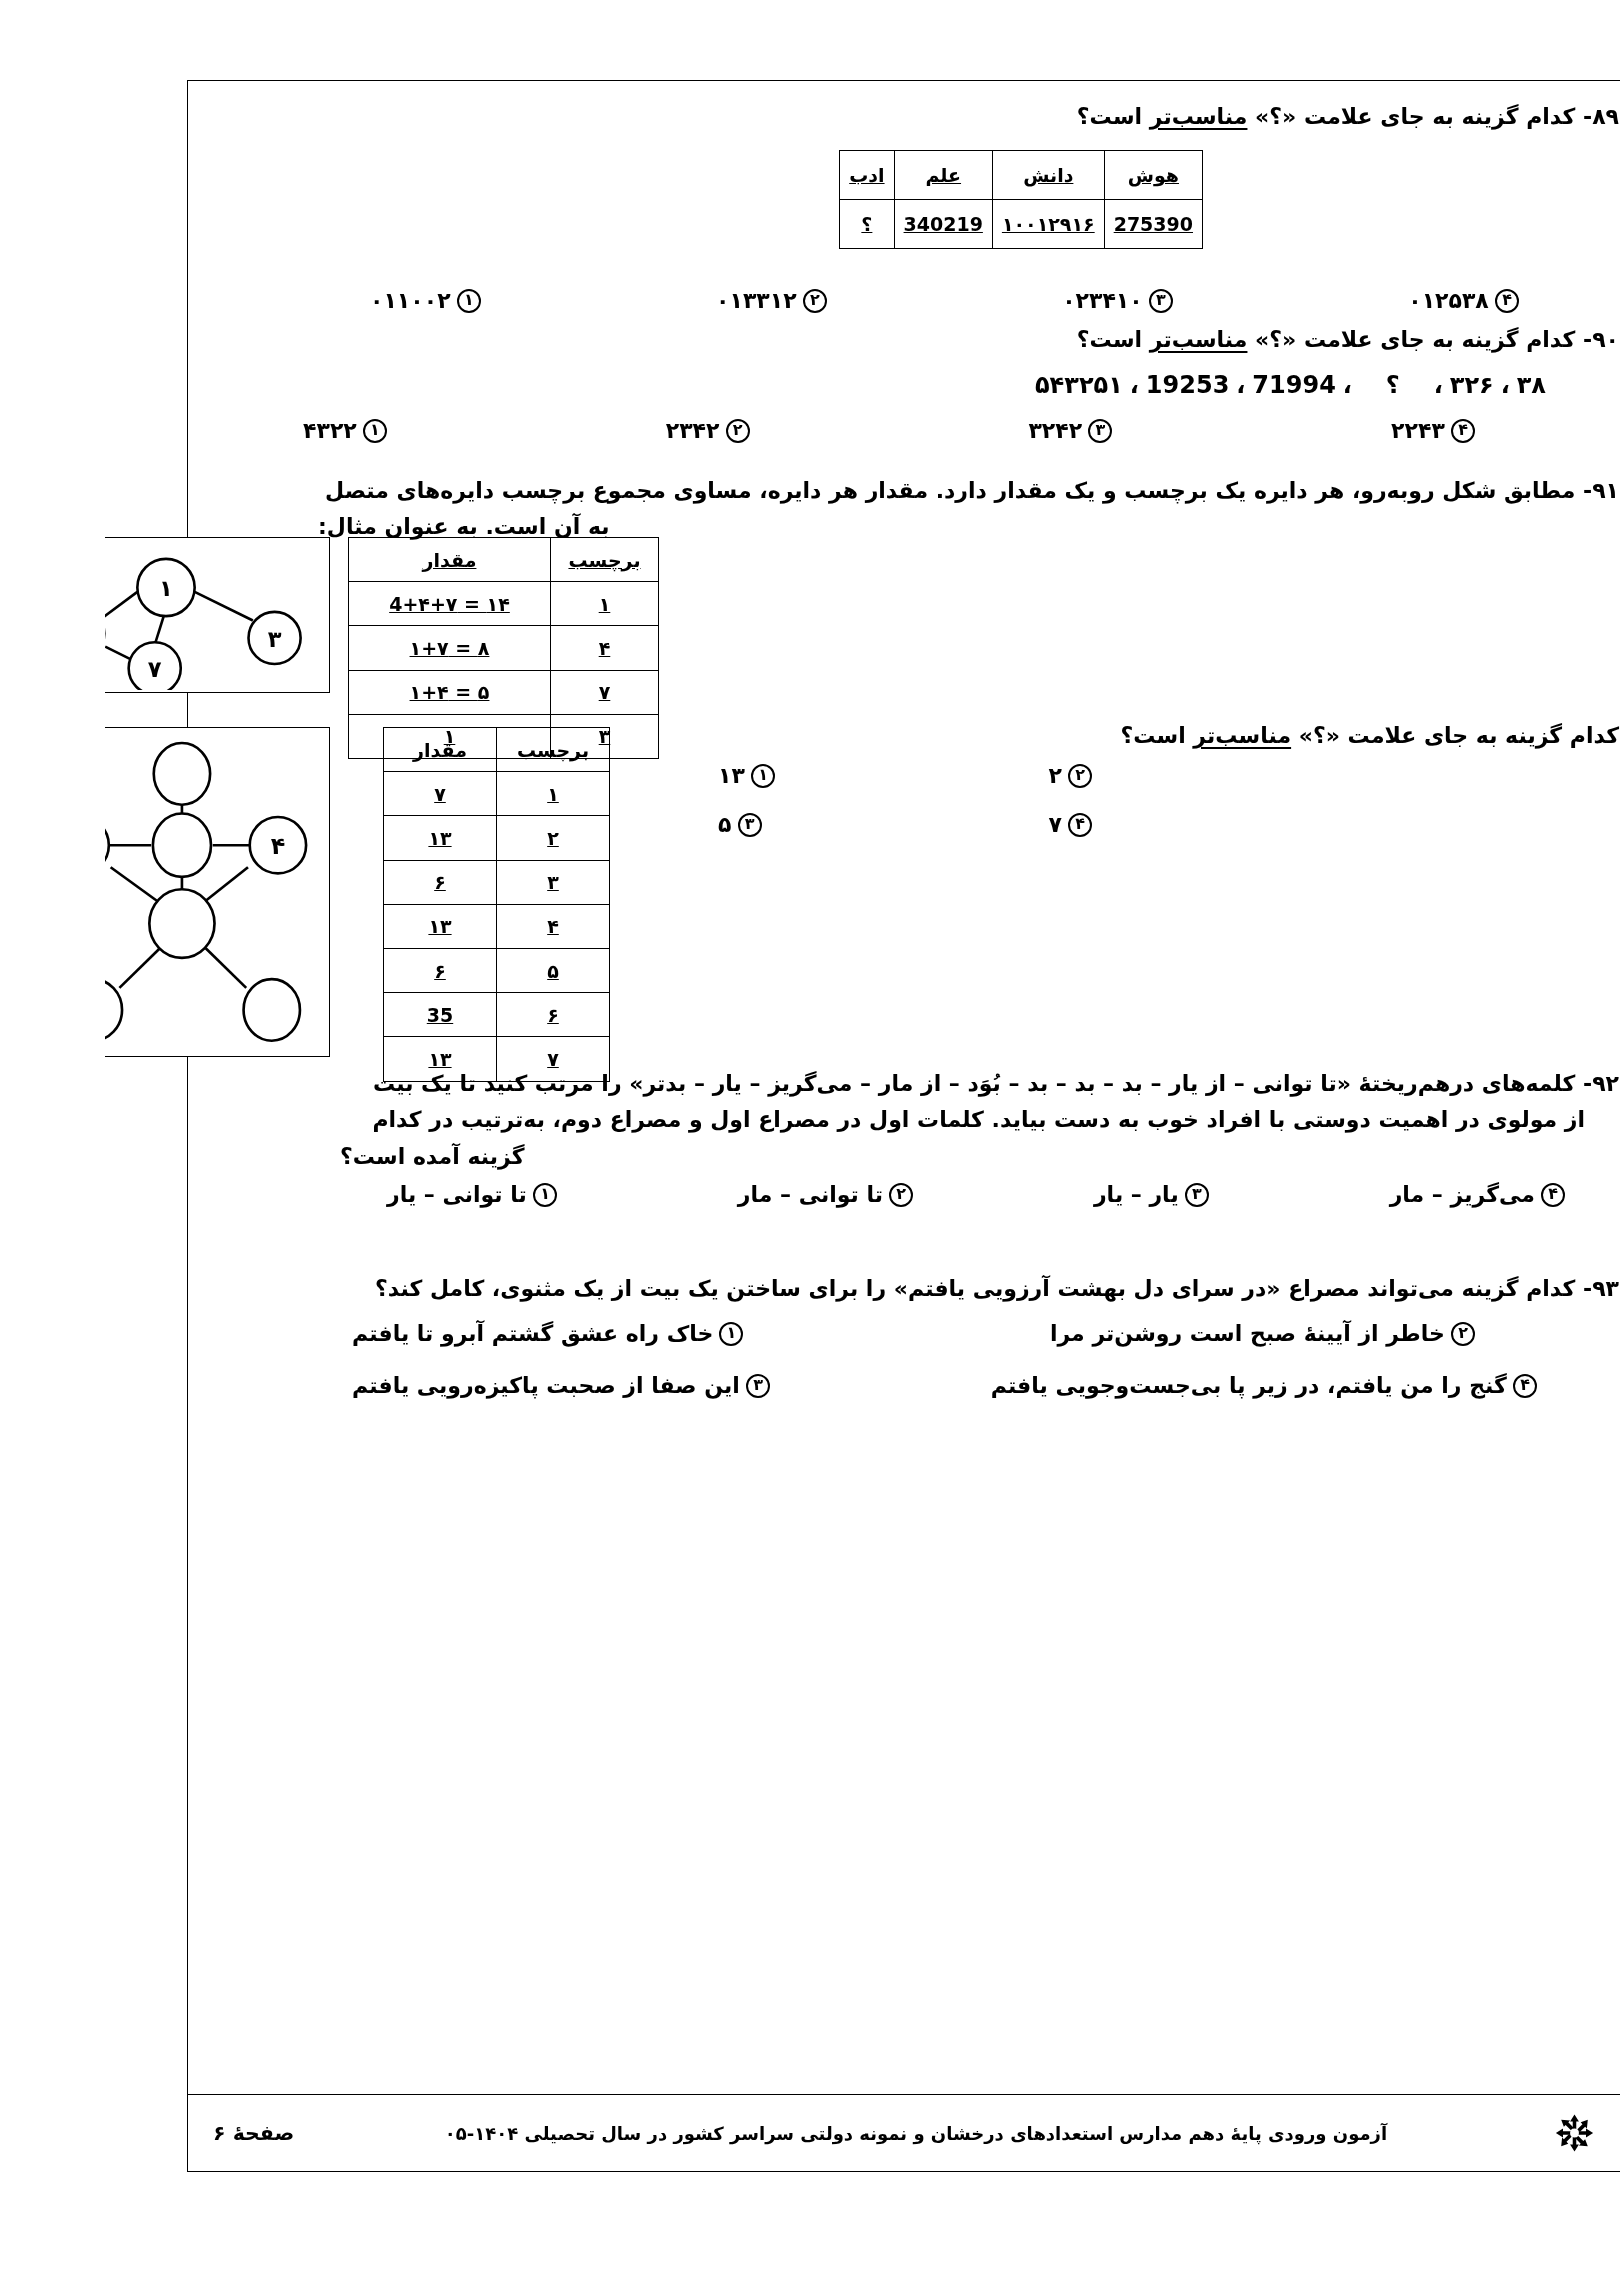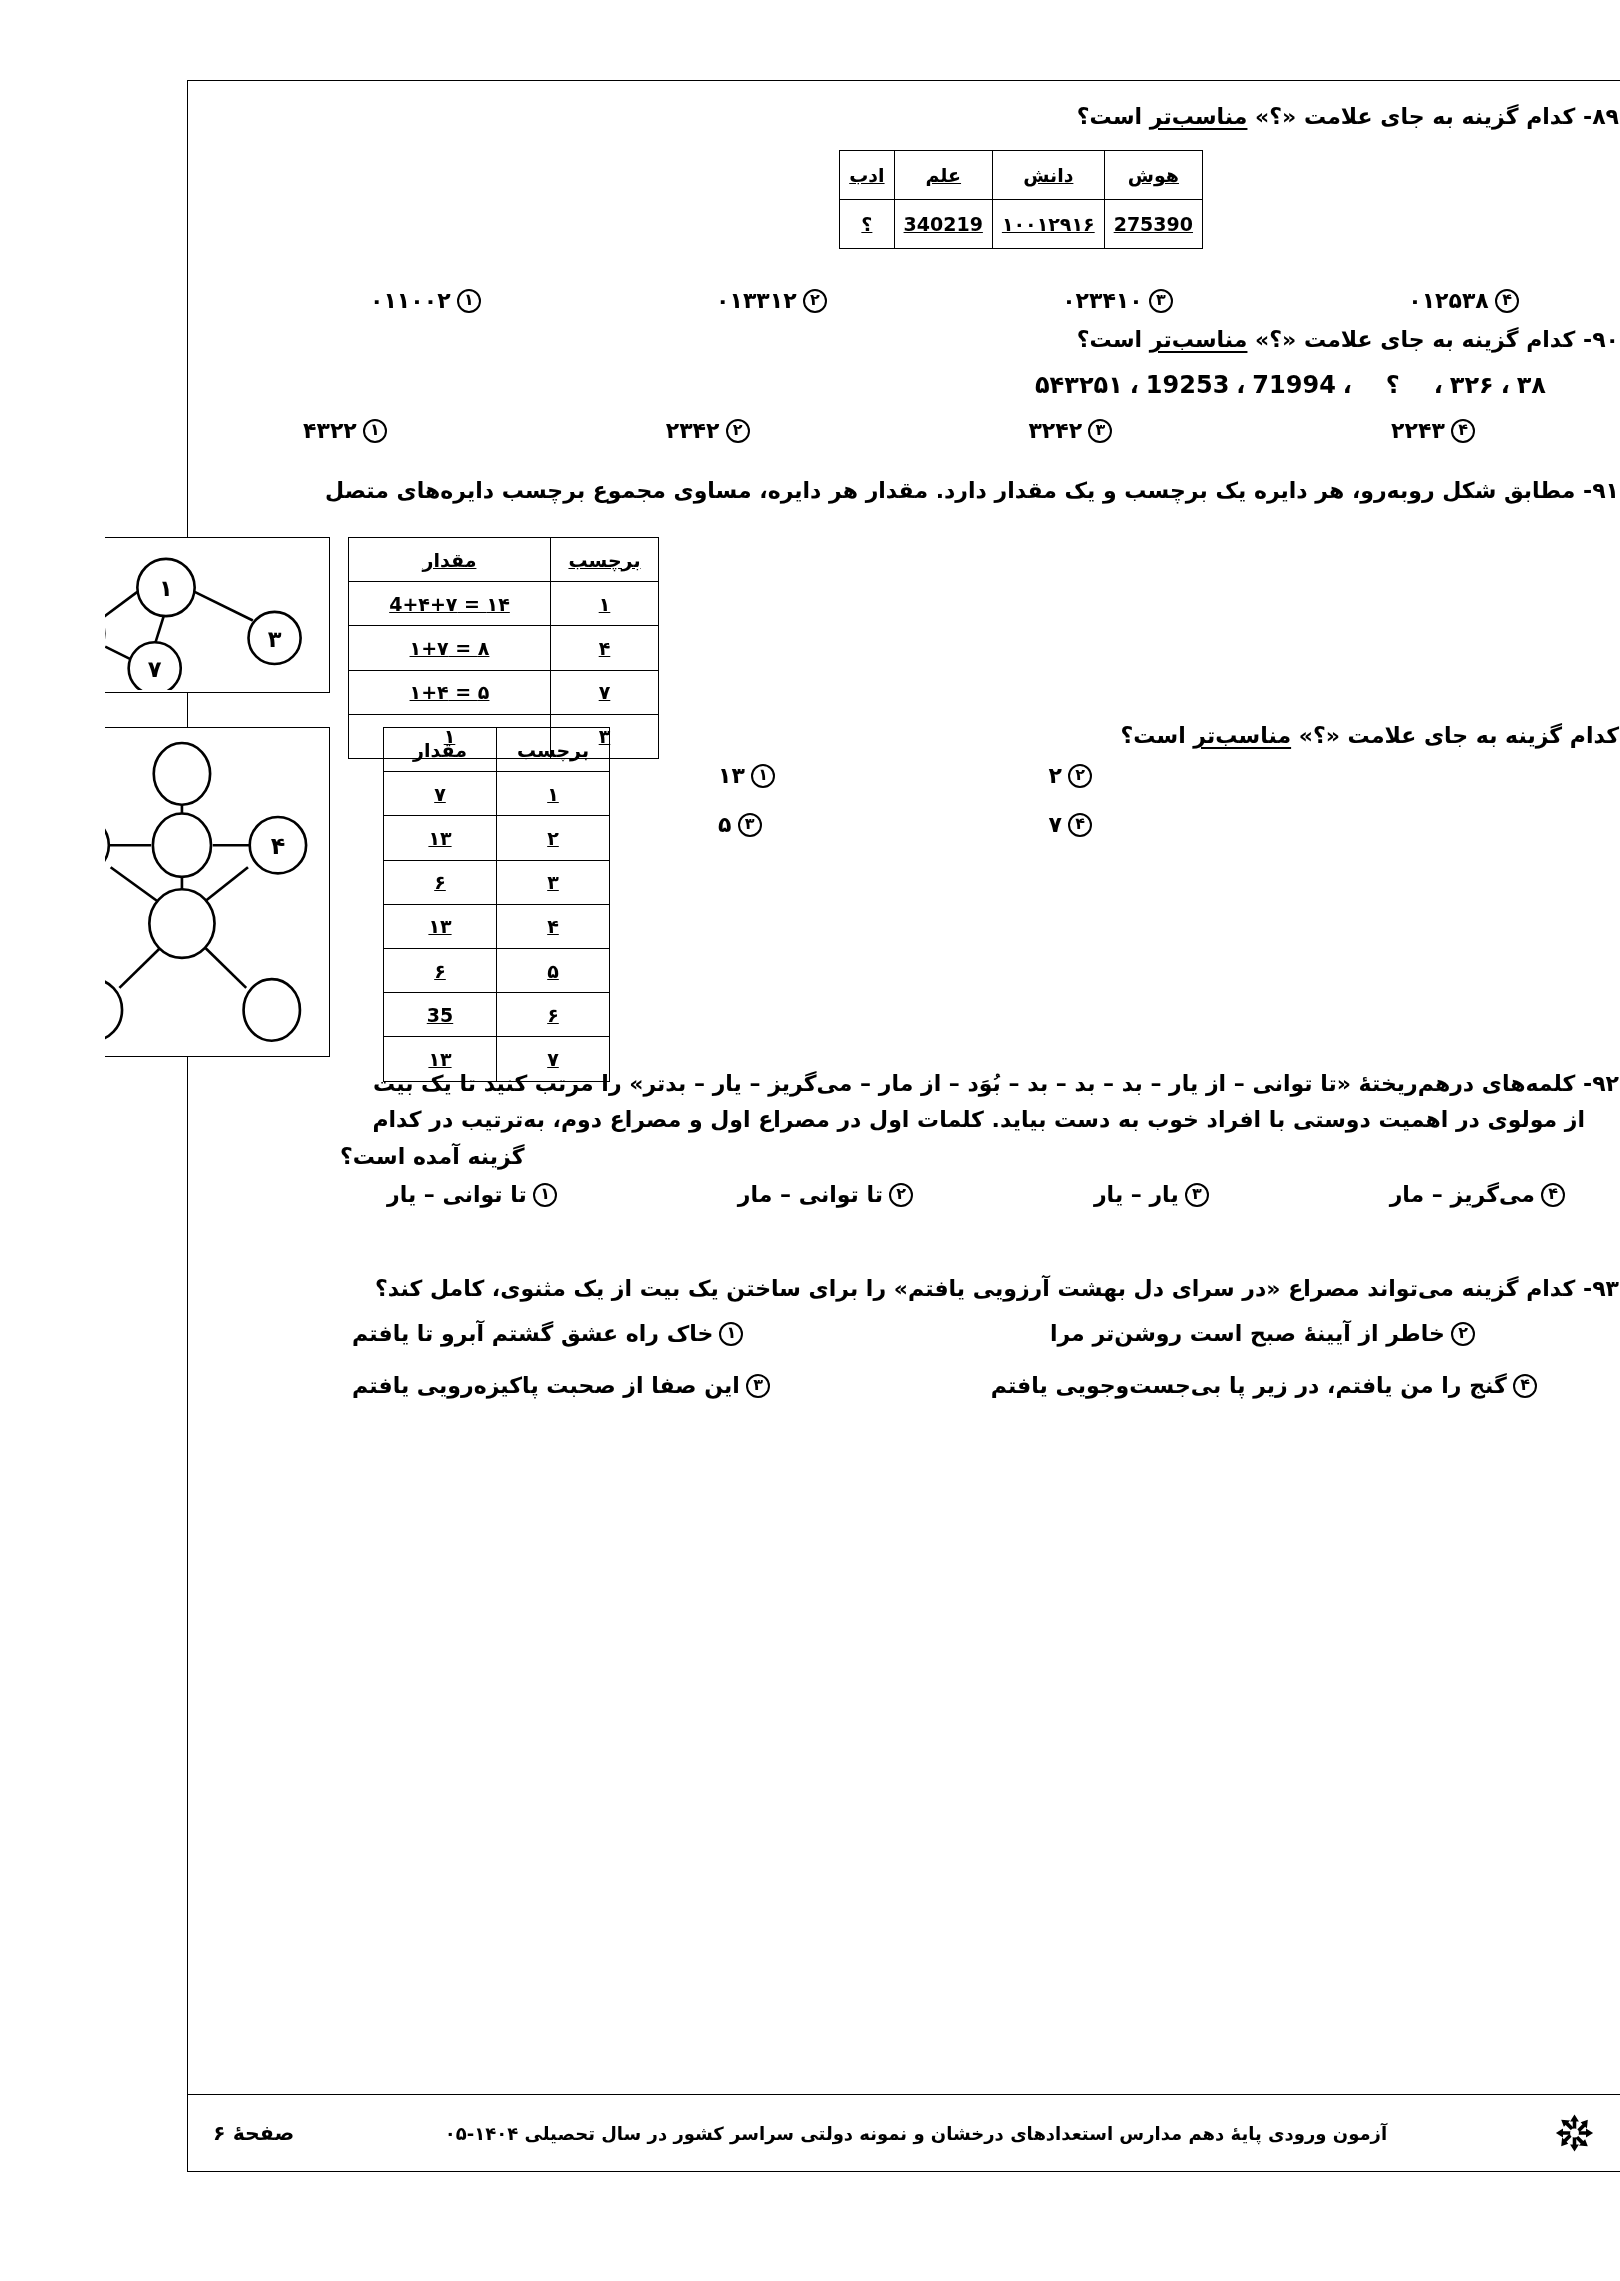--- a/index.html
+++ b/index.html
@@ -188,20 +188,21 @@
       <span class="otxt">۲۳۴۲</span>
     </div>
     <div class="opt">
       <span class="num">۱</span>
       <span class="otxt">۴۳۲۲</span>
     </div>
   </div>
 
   <div class="qblock qtext" style="right:25px; top:392px; width:1408px;">
     <div>۹۱- مطابق شکل روبه‌رو، هر دایره یک برچسب و یک مقدار دارد. مقدار هر دایره، مساوی مجموع برچسب دایره‌های متصل</div>
+    <div style="text-align:left; padding-left:107px;">به آن است. به عنوان مثال:</div>
   </div>
 
   <div class="figbox" style="right:1314px; top:456px; width:330px; height:156px;">
     <svg class="figsvg" viewBox="0 0 370 175" width="326" height="152">
       <g stroke="#000" stroke-width="3" fill="none">
         <line x1="218" y1="62" x2="285" y2="95"></line>
         <line x1="152" y1="62" x2="105" y2="97"></line>
         <line x1="183" y1="88" x2="172" y2="123"></line>
         <line x1="115" y1="125" x2="155" y2="145"></line>
       </g>

